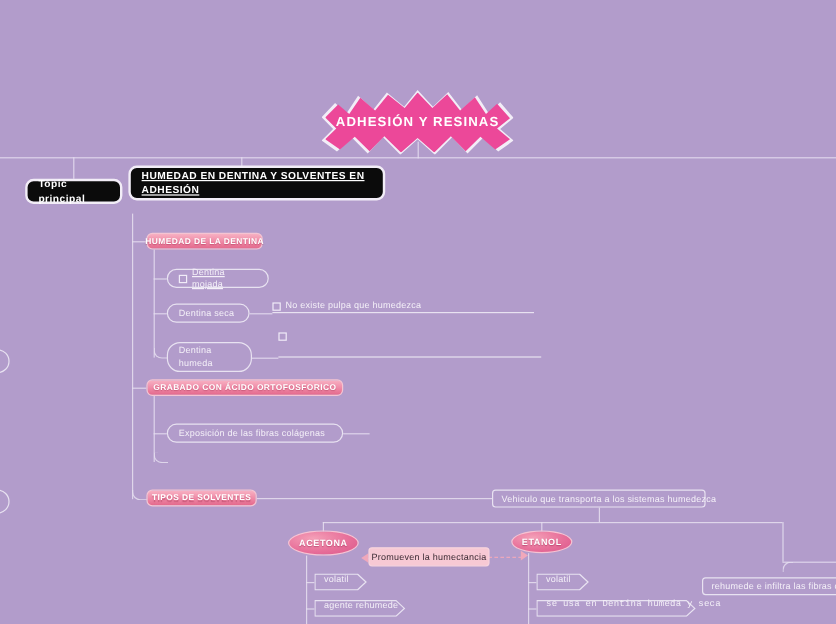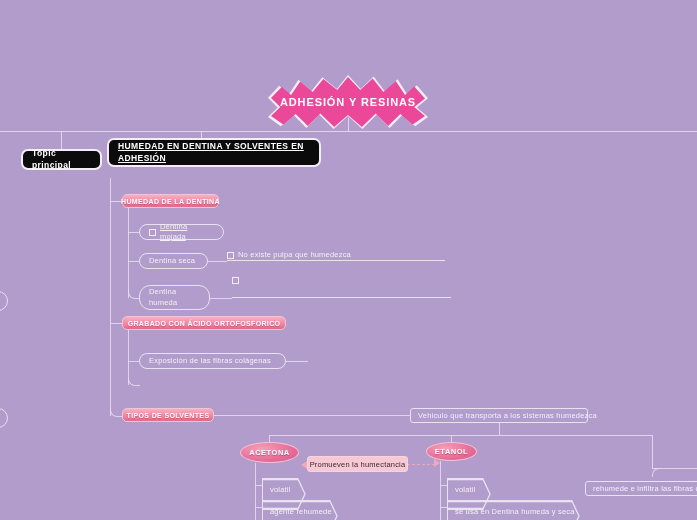--- a/index.html
+++ b/index.html
@@ -80,21 +80,21 @@
   .underline-node{
     position:absolute;color:#f4f0f8;font-size:7.5px;letter-spacing:.2px;
     border-bottom:1px solid #e8e2f1;display:flex;align-items:flex-end;
     padding-bottom:1px;box-sizing:border-box;white-space:nowrap;
   }
   .underline-node.wrap{white-space:normal;line-height:1.35;align-items:flex-end;}
 
   
   .chev{
     position:absolute;color:#f4f0f8;font-size:7.5px;letter-spacing:.2px;
-    display:flex;align-items:flex-end;padding:16px 8px;box-sizing:border-box;
+    display:flex;align-items:flex-start;padding:0 8px;box-sizing:border-box;
     white-space:nowrap;
   }
   .chev .chev-outline{
     position:absolute;left:0;top:0;width:100%;height:100%;
     pointer-events:none;
   }
   .chev span{position:relative;z-index:2;}
 
   
   .cbx{
@@ -250,21 +250,21 @@
 
   <div class="ln lnh" style="left:440px;top:485px;width:7px;"></div>
   <div class="chev" style="left:447px;top:478px;width:44px;height:14px;">
     <svg class="chev-outline" viewBox="0 0 44 14" preserveAspectRatio="none">
       <path d="M0.5,0.5 L36,0.5 L43,7 L36,13.5 L0.5,13.5 Z" fill="none" stroke="#e8e2f1" stroke-width="1"></path>
     </svg>
     <span>volatil</span>
   </div>
 
   <div class="ln lnh" style="left:440px;top:507px;width:7px;"></div>
-  <div class="chev" style="left:447px;top:500px;width:133px;height:14px;">
+  <div class="chev" style="left:447px;top:500px;width:133px;height:14px;font-family:Liberation Mono, monospace;">
     <svg class="chev-outline" viewBox="0 0 133 14" preserveAspectRatio="none">
       <path d="M0.5,0.5 L125,0.5 L132,7 L125,13.5 L0.5,13.5 Z" fill="none" stroke="#e8e2f1" stroke-width="1"></path>
     </svg>
     <span>se usa en Dentina humeda y seca</span>
   </div>
 
   <div class="rectbox" style="left:585px;top:481px;width:130px;height:15px;">
     <span>rehumede e infiltra las fibras c</span>
   </div>
   <div class="ln lnh" style="left:652px;top:468px;width:45px;"></div>

